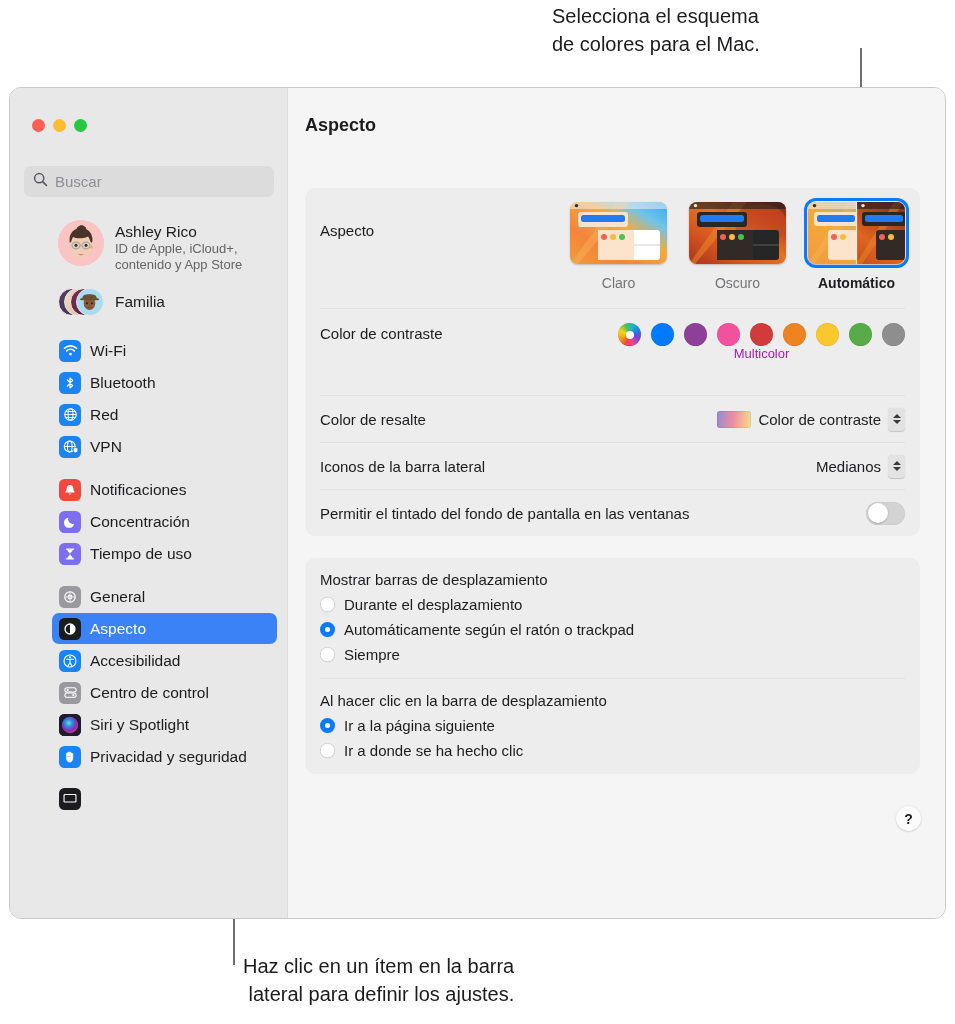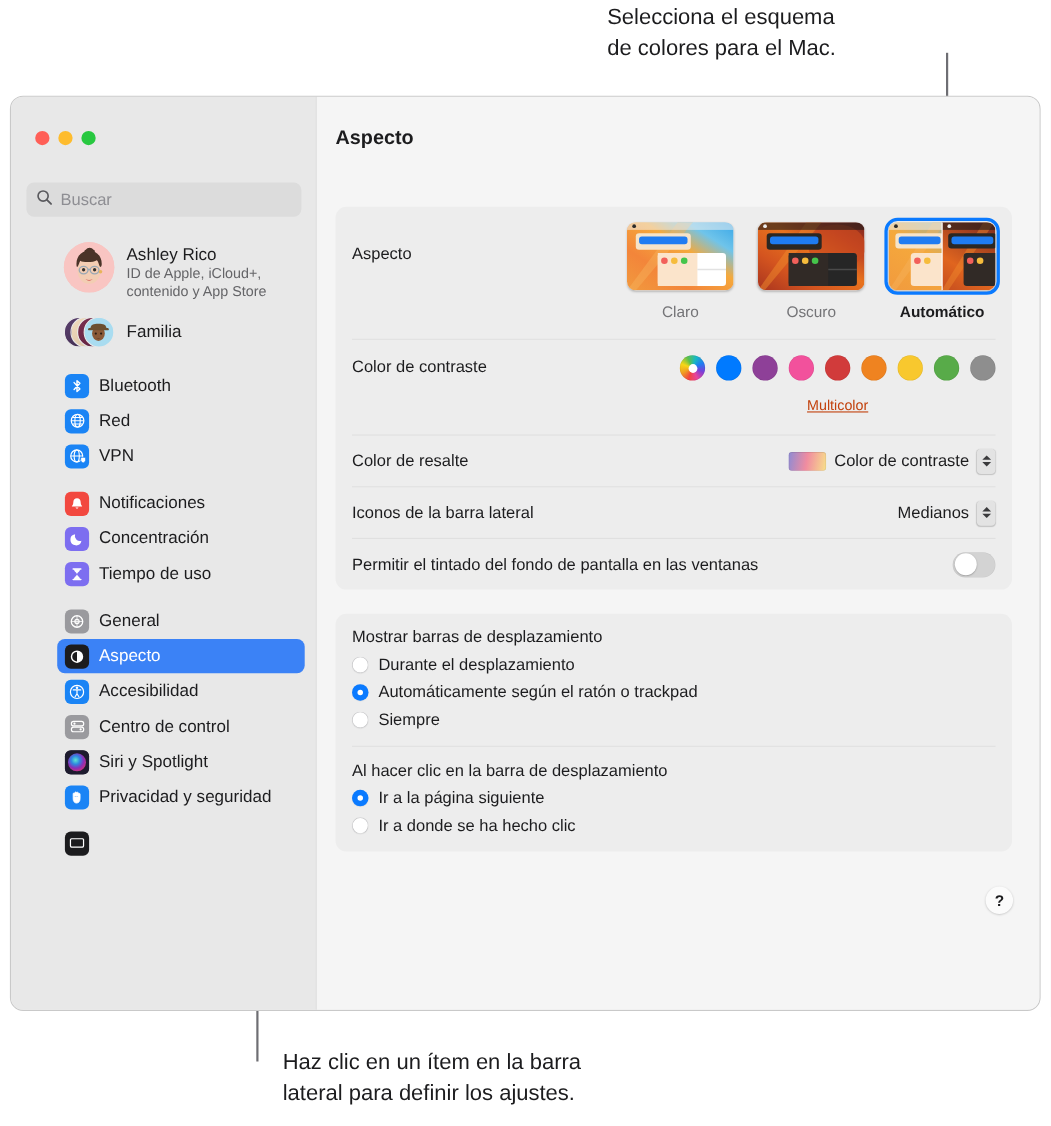--- a/index.html
+++ b/index.html
@@ -14,21 +14,21 @@
 
   
   .callout-text {
     position: absolute;
     font-size: 20px;
     line-height: 28px;
     color: #1c1c1e;
     white-space: pre-line;
   }
   #callout-top { top: 2px; left: 552px; text-align: left; }
-  #callout-bottom { top: 952px; left: 257px; text-align: left; }
+  #callout-bottom { top: 952px; left: 243px; text-align: right; }
   .leader {
     position: absolute;
     background: #6e6e73;
     width: 2px;
   }
 
   
   #window {
     position: absolute;
     left: 9px; top: 87px;
@@ -196,21 +196,21 @@
   .swatch.multi {
     background:
       conic-gradient(from 200deg, #f2453d, #f0a020, #f7d716, #5ac04e, #17b8c4, #1f7cf2, #7a3fd8, #e8439c, #f2453d);
     position: relative;
   }
   .swatch.multi::after {
     content: ""; position: absolute; left: 50%; top: 50%;
     width: 8px; height: 8px; margin: -4px 0 0 -4px;
     border-radius: 50%; background: #fff;
   }
-  .multicolor-label { margin-top: 15px; font-size: 13px; color: #c2410c; align-self: center; text-decoration: underline; }
+  .multicolor-label { margin-top: 0; font-size: 13px; color: #a21caf; align-self: center; }
 
   
   .popup { display: flex; align-items: center; gap: 7px; }
   .popup-text { font-size: 15px; color: #1c1c1e; }
   .highlight-chip {
     width: 34px; height: 17px; border-radius: 3px;
     background: linear-gradient(100deg,#8e8bd4 0%, #f08ca0 48%, #f8e08a 100%);
     box-shadow: inset 0 0 0 0.5px rgba(0,0,0,.12);
   }
   .stepper {
@@ -336,20 +336,30 @@
                 <circle cx="11.3" cy="16" r="1.1" fill="#2a1d14"></circle>
                 <circle cx="16.7" cy="16" r="1.1" fill="#2a1d14"></circle>
                 <path d="M11.5 20q2.5 1.8 5 0 -2.5 2.8 -5 0z" fill="#54321f"></path>
               </svg>
             </div>
           </div>
           <div class="family-label">Familia</div>
         </div>
 
         <div class="sb-group">
+          <div class="sb-item">
+            <span class="sb-icon" style="background:#1a84f5">
+              <svg width="15" height="15" viewBox="0 0 16 16">
+                  <path d="M1.6 5.6a9.5 9.5 0 0 1 12.8 0" fill="none" stroke="#fff" stroke-width="1.8" stroke-linecap="round"></path>
+                  <path d="M3.9 8.3a6 6 0 0 1 8.2 0" fill="none" stroke="#fff" stroke-width="1.8" stroke-linecap="round"></path>
+                  <circle cx="8" cy="11.8" r="1.5" fill="#fff"></circle>
+                </svg>
+            </span>
+            <span class="sb-label">Wi-Fi</span>
+          </div>
           <div class="sb-item">
             <span class="sb-icon" style="background:#1a84f5">
               <svg width="14" height="14" viewBox="0 0 16 16">
                   <path d="M5 4.4L11 11 8 13.6V2.4L11 5 5 11.6" fill="none" stroke="#fff" stroke-width="1.5" stroke-linejoin="round" stroke-linecap="round"></path>
                 </svg>
             </span>
             <span class="sb-label">Bluetooth</span>
           </div>
           <div class="sb-item">
             <span class="sb-icon" style="background:#1a84f5">

